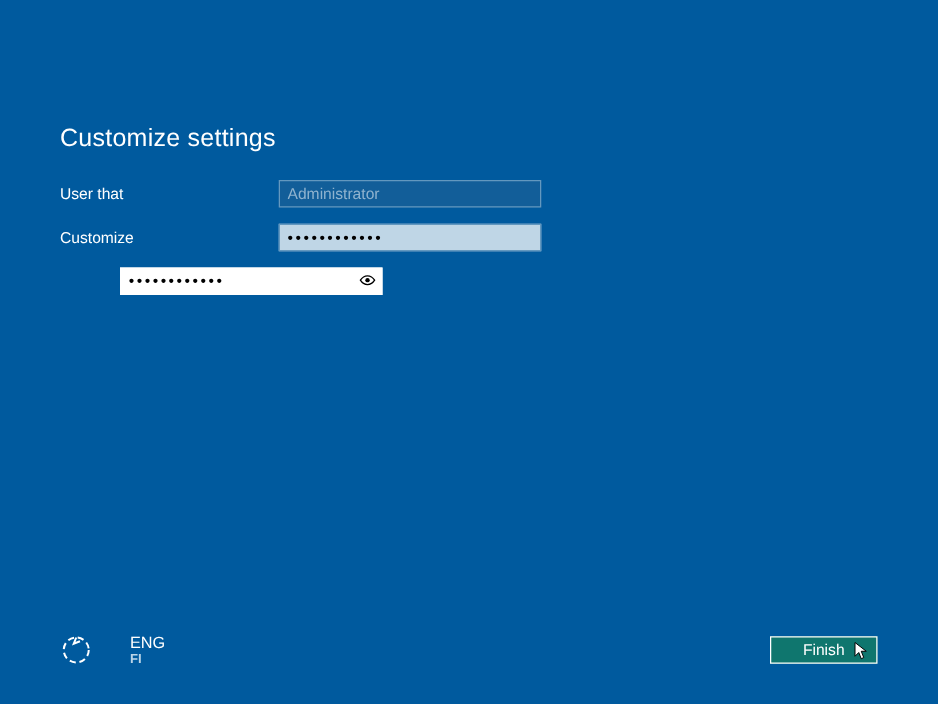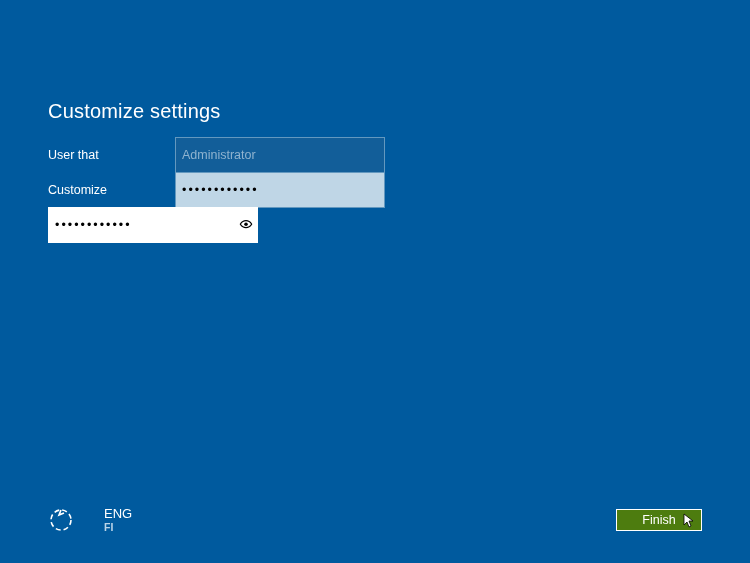--- a/index.html
+++ b/index.html
@@ -29,21 +29,22 @@
     margin-bottom: 11px;
     height: 24px;
   }
   .form-label {
     width: 127px;
     font-size: 12.5px;
   }
   .field-wrap {
     position: relative;
     width: 210px;
-    height: 36px;
+    height: 22px;
+    margin-left: 48px;
   }
   .disabled-input {
     width: 100%;
     height: 100%;
     background: #125E99;
     border: 1px solid #6398BF;
     color: #8FB3CF;
     font-size: 12.5px;
     padding: 0 6px;
     outline: none;
@@ -110,21 +111,21 @@
   }
   .lang-sub {
     font-size: 10.5px;
     color: #BBD5E8;
     line-height: 12px;
     font-weight: bold;
   }
   .finish-btn {
     width: 86px;
     height: 22px;
-    background: #4d7c0f;
+    background: #0f766e;
     border: 1px solid #ffffff;
     color: #ffffff;
     font-size: 12.5px;
     text-align: center;
     line-height: 19px;
     cursor: pointer;
     position: relative;
     font-family: inherit;
   }
   .cursor {

